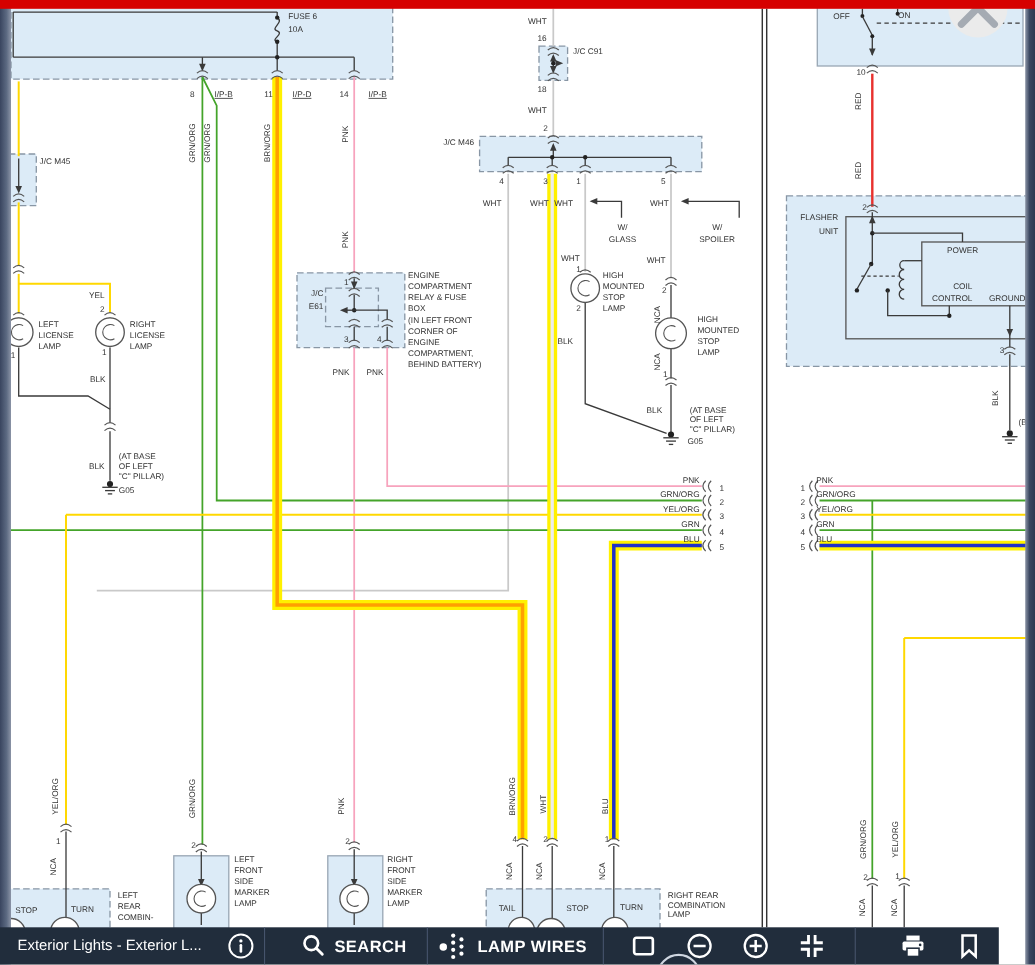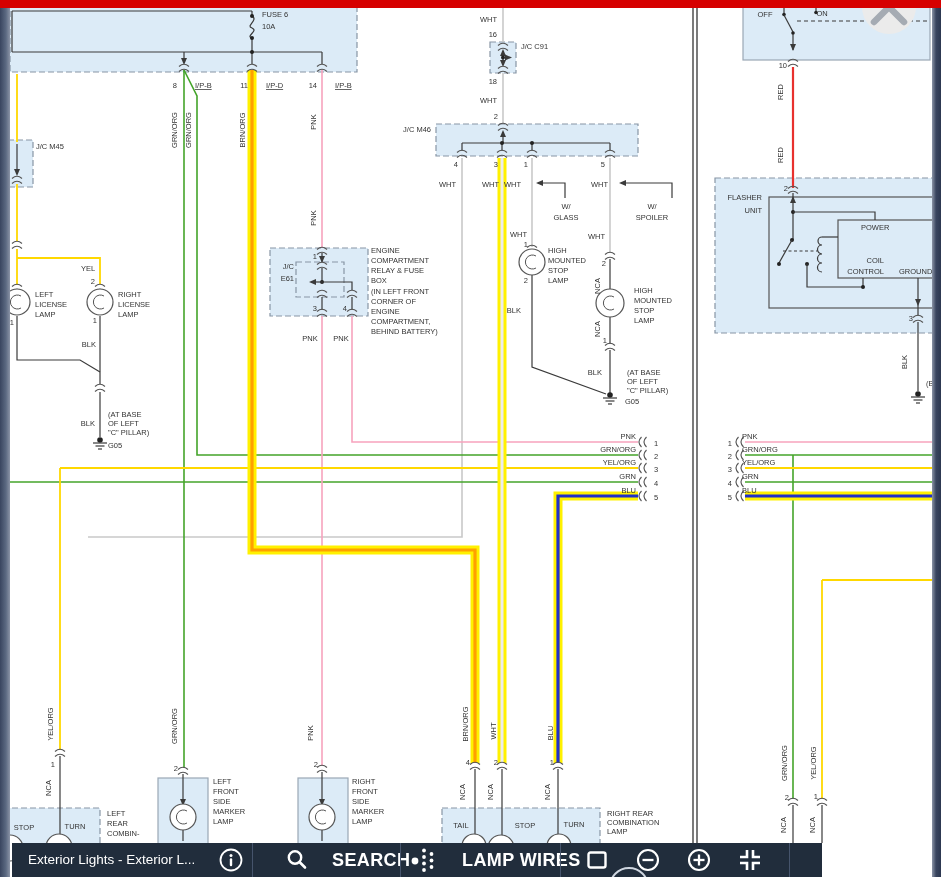--- a/index.html
+++ b/index.html
@@ -4,27 +4,27 @@
 <style>
   html,body{margin:0;padding:0;background:#888;}
   #stage{position:relative;width:941px;height:877px;background:#fff;overflow:hidden;
          font-family:"Liberation Sans",sans-serif;}
   #diagram{position:absolute;left:0;top:0;z-index:1;}
   #topbar{position:absolute;left:0;top:0;width:941px;height:8px;background:#d60000;z-index:5;}
   #leftstrip{position:absolute;left:0;top:0;width:10px;height:877px;z-index:4;
              background:linear-gradient(90deg,#39455f,#5c6a82 60%,#8b94a6);}
   #rightstrip{position:absolute;left:932px;top:0;width:9px;height:877px;z-index:4;
               background:linear-gradient(90deg,#8b94a6,#39455f 45%,#2c3750);}
-  #toolbar{position:absolute;left:0;top:843px;width:810px;height:34px;background:#212d3c;z-index:6;
-           color:#fff;overflow:hidden;margin-left:12px;}
+  #toolbar{position:absolute;left:0;top:843px;width:908px;height:34px;background:#212d3c;z-index:6;
+           color:#fff;overflow:hidden;}
   .tb-div{position:absolute;top:0;width:1px;height:34px;background:#46546c;}
   .tb-title{position:absolute;left:16px;top:0;height:34px;line-height:34px;font-size:13.5px;color:#fff;
             white-space:nowrap;cursor:pointer;}
-  .tb-btn{position:absolute;top:0;height:34px;display:flex;align-items:center;gap:24px;cursor:pointer;
-          font-size:18px;font-weight:600;letter-spacing:.4px;color:#fff;}
+  .tb-btn{position:absolute;top:0;height:34px;display:flex;align-items:center;gap:8px;cursor:pointer;
+          font-size:15px;font-weight:600;letter-spacing:.4px;color:#fff;}
   .tb-ico{position:absolute;top:0;height:34px;display:flex;align-items:center;cursor:pointer;}
   #labels text{fill:#333;font-family:"Liberation Sans",sans-serif;}
   .bx{fill:#dcebf7;stroke:#8896a5;stroke-width:1.2;stroke-dasharray:6 3;}
   .bxs{fill:#dcebf7;stroke:#9aa7b5;stroke-width:1.2;}
   .ib{fill:none;stroke:#555;stroke-width:1.2;}
   .wk{stroke:#3a3a3a;stroke-width:1.2;fill:none;}
   .wg{stroke:#c9c9c9;stroke-width:1.6;fill:none;}
   .wgrn{stroke:#44a42a;stroke-width:1.6;fill:none;}
   .wpnk{stroke:#f7a3bd;stroke-width:1.6;fill:none;}
   .wyel{stroke:#ffd800;stroke-width:1.8;fill:none;}

